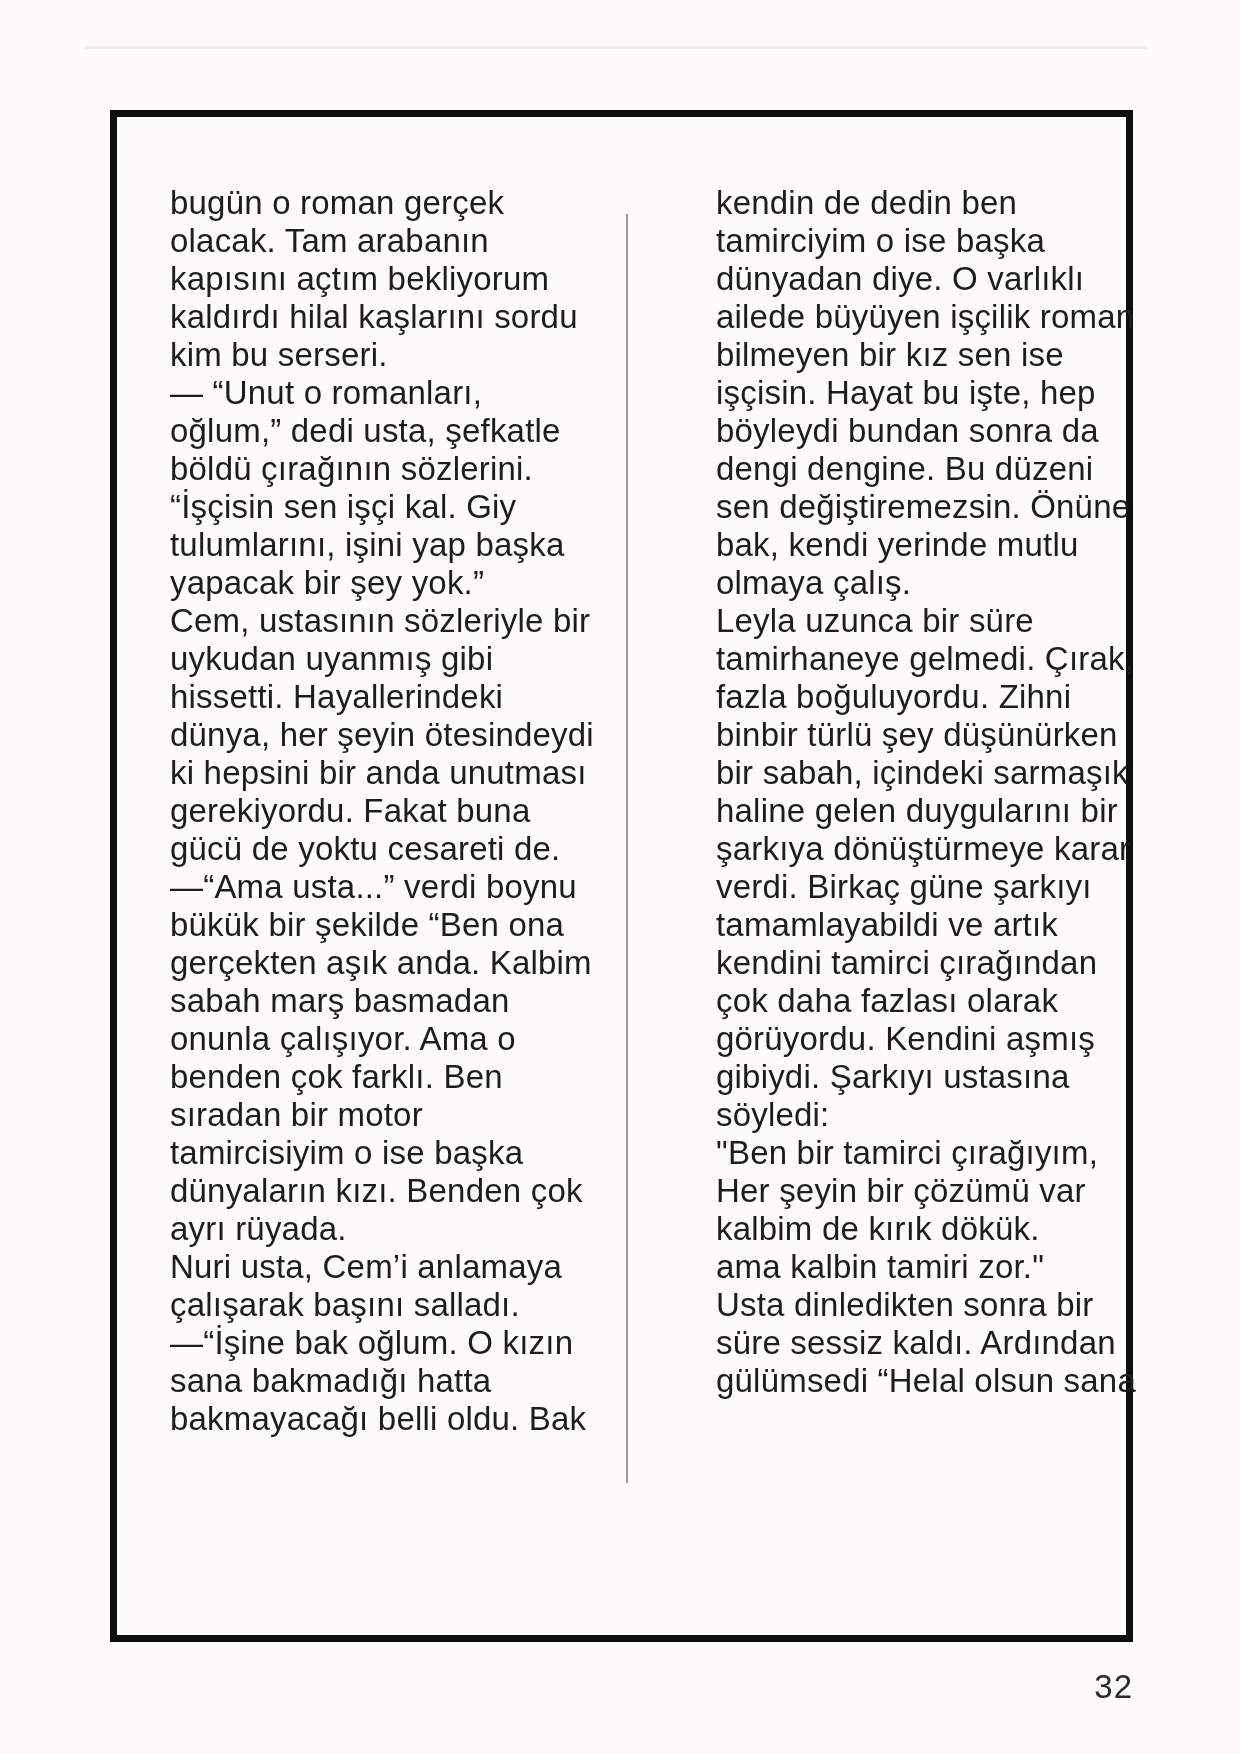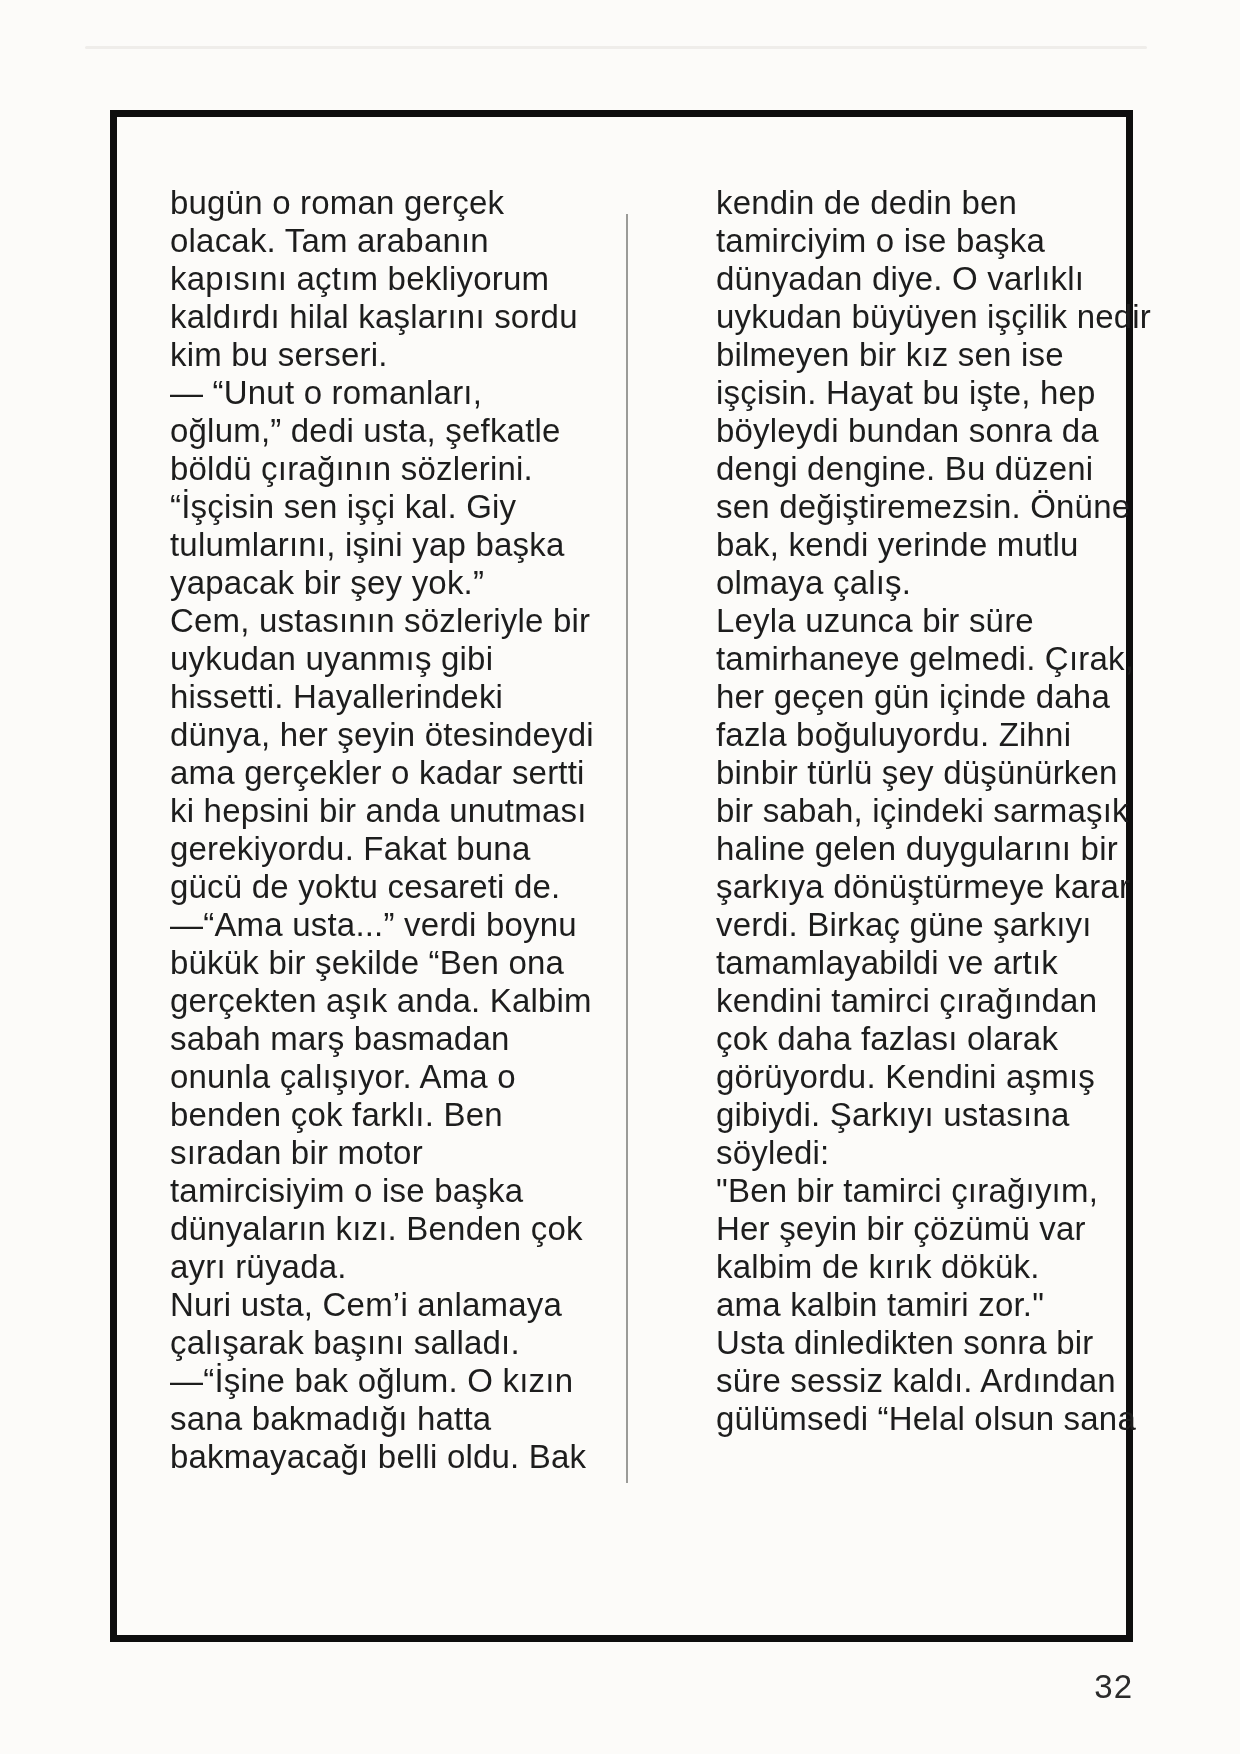--- a/index.html
+++ b/index.html
@@ -87,21 +87,20 @@
     <div class="line">— “Unut o romanları,</div>
     <div class="line">oğlum,” dedi usta, şefkatle</div>
     <div class="line">böldü çırağının sözlerini.</div>
     <div class="line">“İşçisin sen işçi kal. Giy</div>
     <div class="line">tulumlarını, işini yap başka</div>
     <div class="line">yapacak bir şey yok.”</div>
     <div class="line">Cem, ustasının sözleriyle bir</div>
     <div class="line">uykudan uyanmış gibi</div>
     <div class="line">hissetti. Hayallerindeki</div>
     <div class="line">dünya, her şeyin ötesindeydi</div>
-    <div class="line">ama gerçekler o kadar sertti</div>
     <div class="line">ki hepsini bir anda unutması</div>
     <div class="line">gerekiyordu. Fakat buna</div>
     <div class="line">gücü de yoktu cesareti de.</div>
     <div class="line">—“Ama usta...” verdi boynu</div>
     <div class="line">bükük bir şekilde “Ben ona</div>
     <div class="line">gerçekten aşık anda. Kalbim</div>
     <div class="line">sabah marş basmadan</div>
     <div class="line">onunla çalışıyor. Ama o</div>
     <div class="line">benden çok farklı. Ben</div>
     <div class="line">sıradan bir motor</div>
@@ -114,31 +113,30 @@
     <div class="line">sana bakmadığı hatta</div>
     <div class="line">bakmayacağı belli oldu. Bak</div>
   </div>
 
 <div class="column-divider"></div>
 
 <div class="text-column column-right">
     <div class="line">kendin de dedin ben</div>
     <div class="line">tamirciyim o ise başka</div>
     <div class="line">dünyadan diye. O varlıklı</div>
-    <div class="line">uykudan büyüyen işçilik nedir</div>
+    <div class="line">ailede büyüyen işçilik roman</div>
     <div class="line">bilmeyen bir kız sen ise</div>
     <div class="line">işçisin. Hayat bu işte, hep</div>
     <div class="line">böyleydi bundan sonra da</div>
     <div class="line">dengi dengine. Bu düzeni</div>
     <div class="line">sen değiştiremezsin. Önüne</div>
     <div class="line">bak, kendi yerinde mutlu</div>
     <div class="line">olmaya çalış.</div>
     <div class="line">Leyla uzunca bir süre</div>
     <div class="line">tamirhaneye gelmedi. Çırak,</div>
-    <div class="line">her geçen gün içinde daha</div>
     <div class="line">fazla boğuluyordu. Zihni</div>
     <div class="line">binbir türlü şey düşünürken</div>
     <div class="line">bir sabah, içindeki sarmaşık</div>
     <div class="line">haline gelen duygularını bir</div>
     <div class="line">şarkıya dönüştürmeye karar</div>
     <div class="line">verdi. Birkaç güne şarkıyı</div>
     <div class="line">tamamlayabildi ve artık</div>
     <div class="line">kendini tamirci çırağından</div>
     <div class="line">çok daha fazlası olarak</div>
     <div class="line">görüyordu. Kendini aşmış</div>

